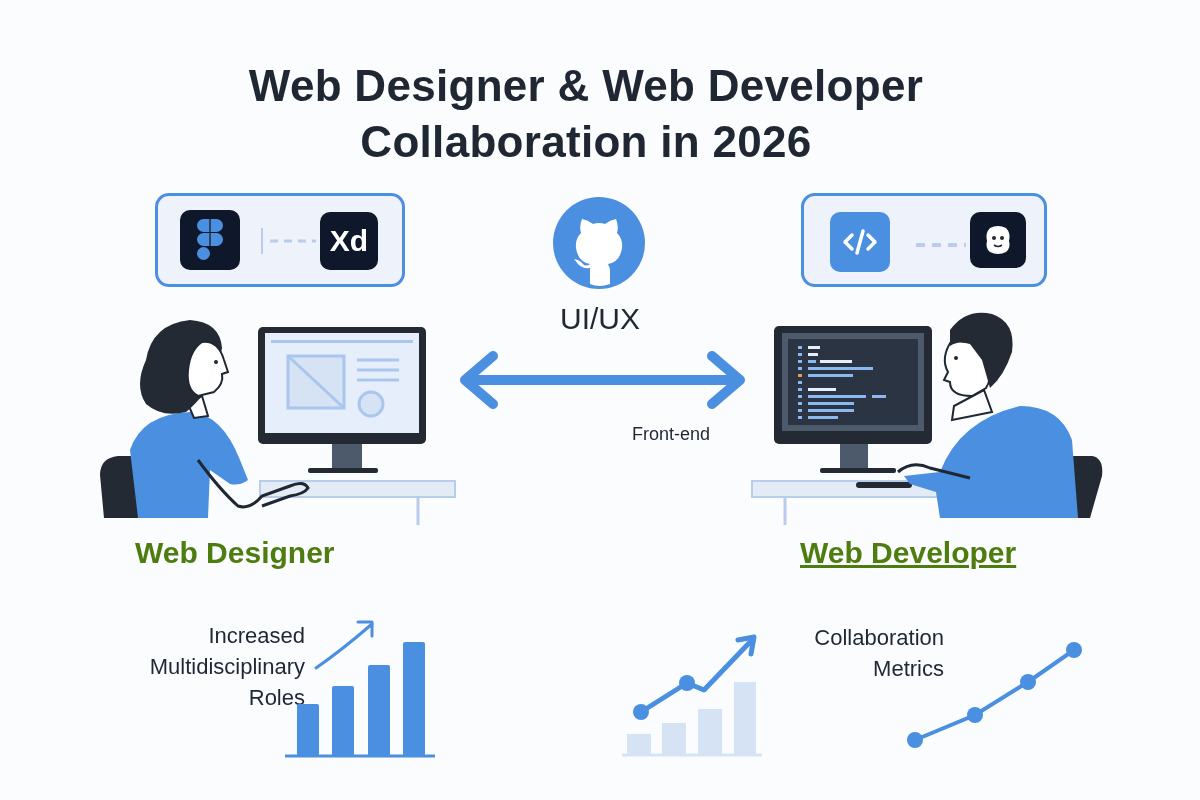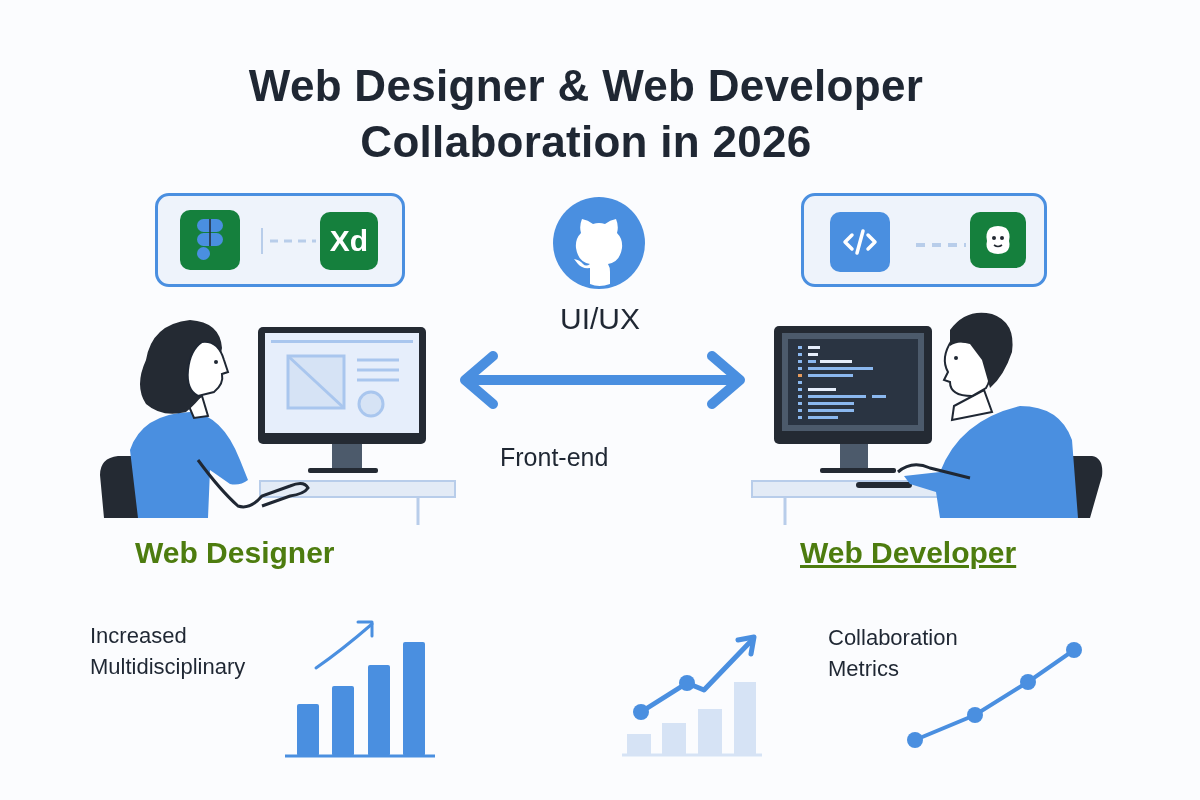--- a/index.html
+++ b/index.html
@@ -1,25 +1,25 @@
 <!DOCTYPE html>
 <html><head>
 <meta charset="utf-8">
 <style>
   html, body { margin:0; padding:0; }
   body { width:1200px; height:800px; background:#fbfcfe; position:relative; overflow:hidden; font-family:"Liberation Sans", sans-serif; color:#1f2733; }
   .abs { position:absolute; }
   .title { left:0; width:1172px; top:58px; text-align:center; font-size:44px; font-weight:bold; line-height:56px; color:#1f2733; letter-spacing:0.3px; }
   .toolbox { border:3px solid #4a8fe0; border-radius:14px; background:#eef3fb; box-sizing:border-box; }
-  .tool { position:absolute; width:60px; height:60px; border-radius:10px; background:#15803d; display:flex; align-items:center; justify-content:center; }
+  .tool { position:absolute; width:60px; height:60px; border-radius:10px; background:#0f172a; display:flex; align-items:center; justify-content:center; }
   .tool.blue { background:#4a8fe0; }
   .xd { color:#fff; font-size:30px; font-weight:bold; }
   .label { font-weight:bold; font-size:30px; color:#4d7c0f; }
-  .mid-label { font-size:25px; text-align:left; color:#1f2733; line-height:32px;margin-top:23px; }
-  .metric-text { font-size:22px; text-align:left; color:#1f2733; line-height:31px; }
+  .mid-label { font-size:18px; text-align:right; color:#1f2733; line-height:32px; }
+  .metric-text { font-size:22px; text-align:right; color:#1f2733; line-height:31px; }
 </style>
 </head>
 <body>
 
 <div class="abs title">
   <div>Web Designer &amp; Web Developer</div>
   <div>Collaboration in 2026</div>
 </div>
 
 <div class="abs toolbox" style="left:155px;top:193px;width:250px;height:94px;">
@@ -156,20 +156,21 @@
     <path d="M212 40 Q200 58 208 72 L204 80 L210 82 Q210 96 232 96 L246 88 Q256 72 244 44 Z" fill="#fff" stroke="#1f2733" stroke-width="2"></path>
     <path d="M210 30 Q226 8 252 14 Q276 22 272 52 Q264 76 250 88 L242 60 Q236 52 230 44 Q218 40 210 46Z" fill="#242a33"></path>
     <circle cx="216" cy="58" r="2" fill="#1f2733"></circle>
   </svg>
 </div>
 <div class="abs label" style="left:800px;top:536px;text-decoration:underline;">Web Developer</div>
 
 <div class="abs metric-text" style="left:90px;width:215px;top:620px;">
   <div>Increased</div>
   <div>Multidisciplinary</div>
+  <div>Roles</div>
 </div>
 <div class="abs" style="left:280px;top:612px;width:160px;height:150px;">
   <svg width="160" height="150" viewBox="0 0 160 150">
     <path d="M36 56 Q62 38 92 12" stroke="#4a8fe0" stroke-width="3" fill="none" stroke-linecap="round"></path>
     <path d="M78 10 L92 10 L92 24" stroke="#4a8fe0" stroke-width="3" fill="none" stroke-linecap="round" stroke-linejoin="round"></path>
     <rect x="17" y="92" width="22" height="52" rx="2" fill="#4a8fe0"></rect>
     <rect x="52" y="74" width="22" height="70" rx="2" fill="#4a8fe0"></rect>
     <rect x="88" y="53" width="22" height="91" rx="2" fill="#4a8fe0"></rect>
     <rect x="123" y="30" width="22" height="114" rx="2" fill="#4a8fe0"></rect>
     <line x1="5" y1="144" x2="155" y2="144" stroke="#4a8fe0" stroke-width="3"></line>
@@ -183,21 +184,21 @@
     <rect x="88" y="89" width="24" height="45" fill="#d6e3f5"></rect>
     <rect x="124" y="62" width="22" height="72" fill="#d6e3f5"></rect>
     <line x1="12" y1="135" x2="152" y2="135" stroke="#d6e3f5" stroke-width="3"></line>
     <path d="M31 92 L77 63 L94 70 L142 20" stroke="#4a8fe0" stroke-width="5" fill="none" stroke-linejoin="round"></path>
     <path d="M128 20 L144 17 L141 34" stroke="#4a8fe0" stroke-width="5" fill="none" stroke-linecap="round" stroke-linejoin="round"></path>
     <circle cx="31" cy="92" r="8" fill="#4a8fe0"></circle>
     <circle cx="77" cy="63" r="8" fill="#4a8fe0"></circle>
   </svg>
 </div>
 
-<div class="abs metric-text" style="left:828px;width:180px;top:622px;">
+<div class="abs metric-text" style="left:764px;width:180px;top:622px;">
   <div>Collaboration</div>
   <div>Metrics</div>
 </div>
 <div class="abs" style="left:900px;top:640px;width:190px;height:115px;">
   <svg width="190" height="115" viewBox="0 0 190 115">
     <polyline points="15,100 75,75 128,42 174,10" stroke="#4a8fe0" stroke-width="4" fill="none"></polyline>
     <circle cx="15" cy="100" r="8" fill="#4a8fe0"></circle>
     <circle cx="75" cy="75" r="8" fill="#4a8fe0"></circle>
     <circle cx="128" cy="42" r="8" fill="#4a8fe0"></circle>
     <circle cx="174" cy="10" r="8" fill="#4a8fe0"></circle>

